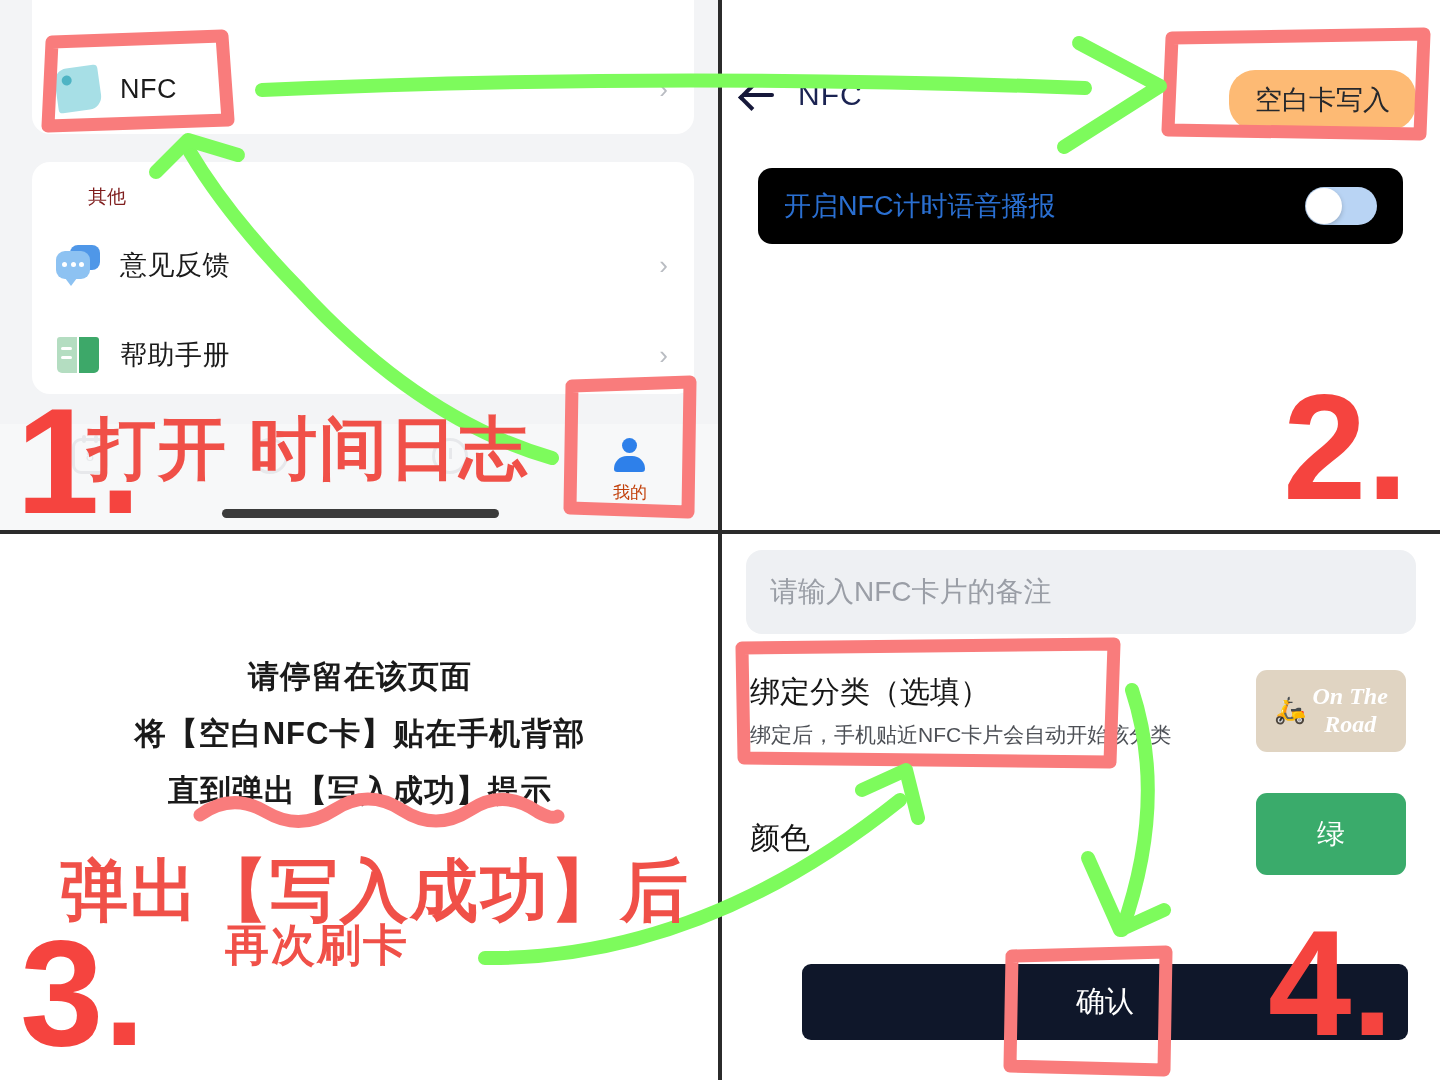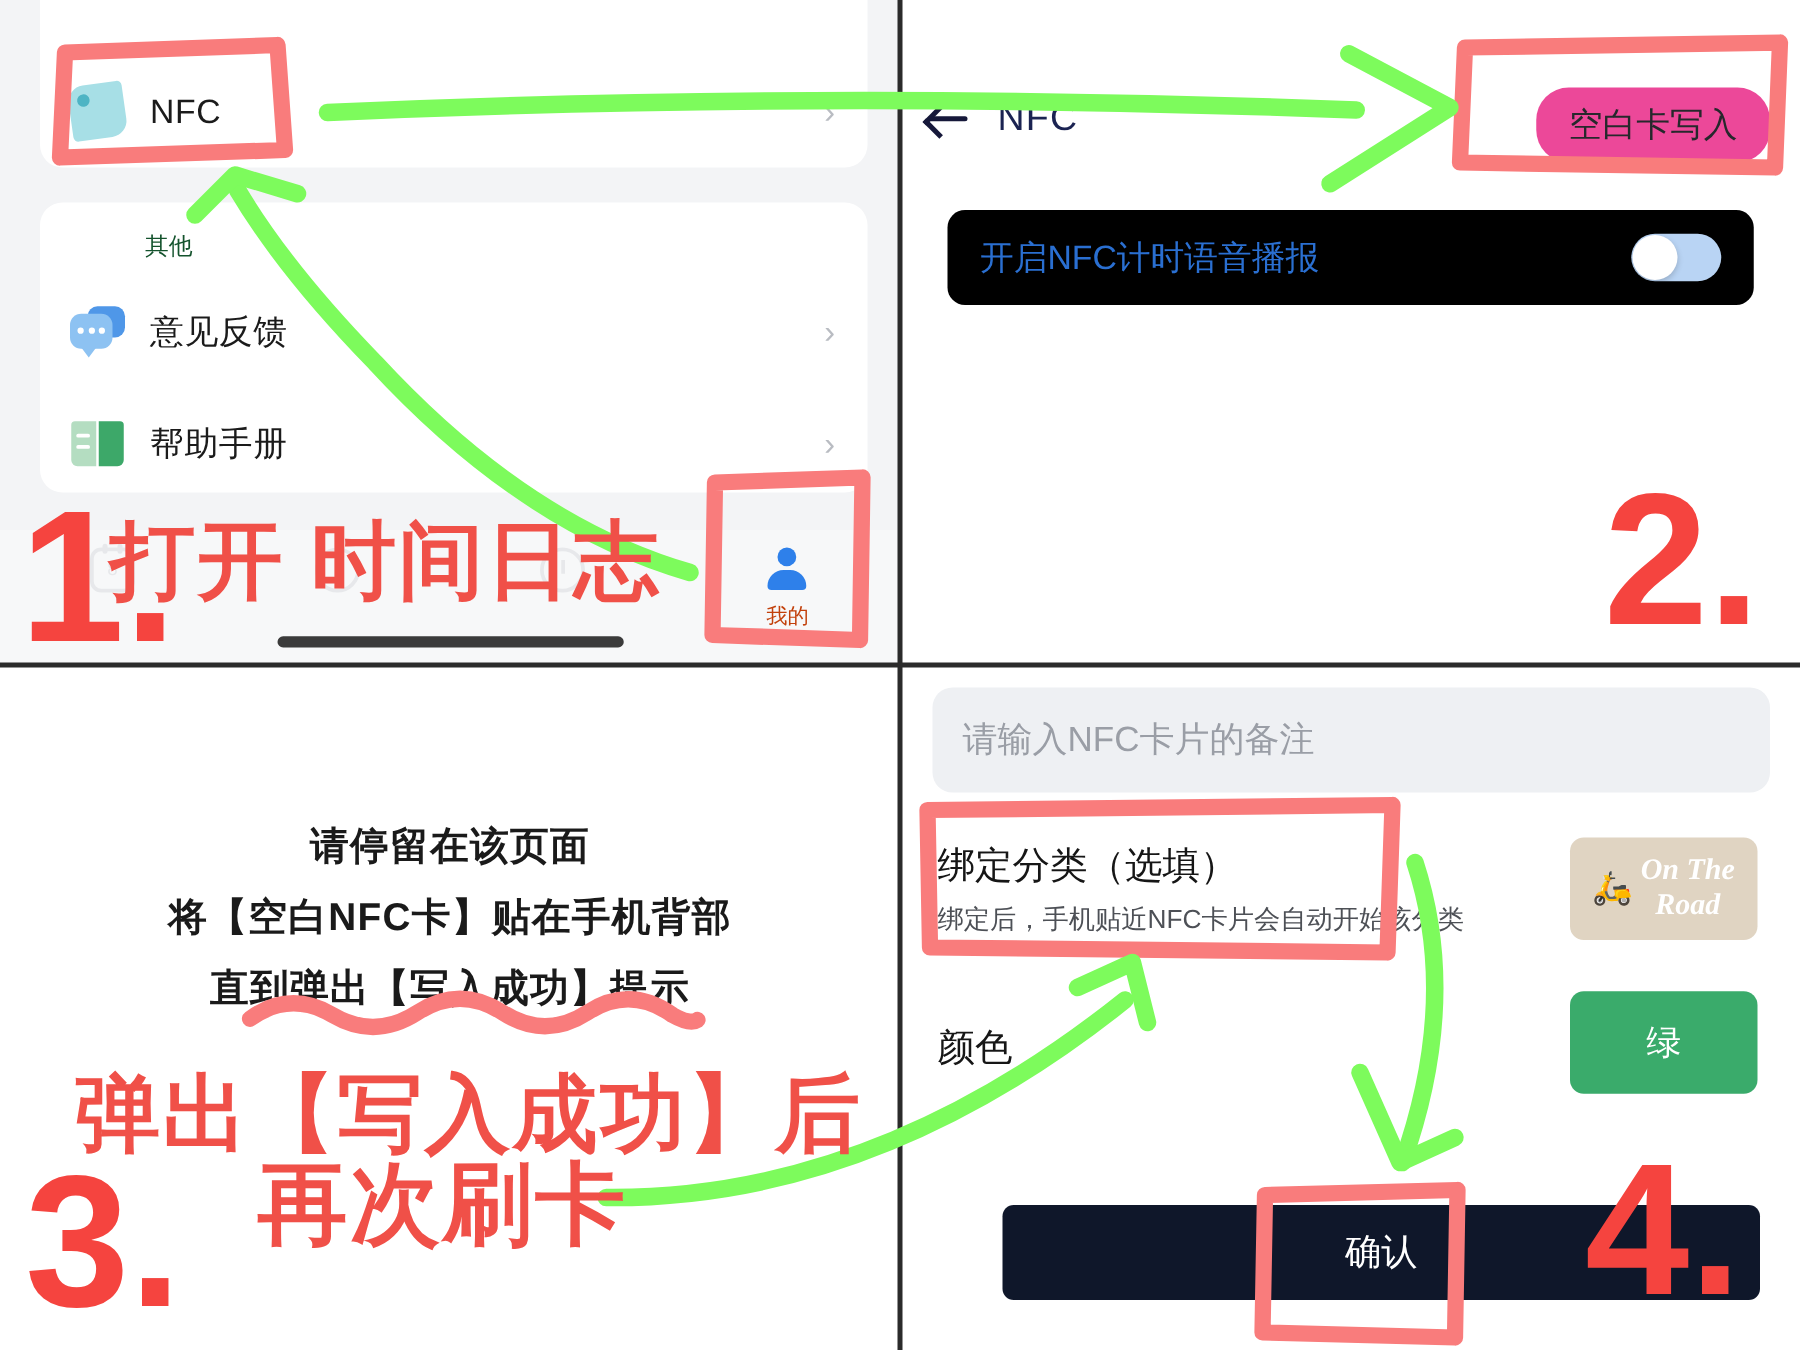--- a/index.html
+++ b/index.html
@@ -27,21 +27,21 @@
   .card-b { position:absolute; left:32px; top:162px; width:662px; height:232px;
             border-radius:18px; }
 
   .row { position:absolute; left:0; width:662px; height:90px; display:flex;
          align-items:center; padding:0 26px 0 24px; }
   .row .ico { width:44px; height:44px; flex:0 0 44px; margin-right:20px;
               position:relative; }
   .row .lbl { font-size:27px; color:#1b1b1b; letter-spacing:.5px; flex:1; }
   .row .chev { font-size:26px; color:#b9bcc2; font-weight:300; }
 
-  .grp-title { position:absolute; left:56px; top:22px; font-size:19px; color:#14532d;margin-left:28px; }
+  .grp-title { position:absolute; left:56px; top:22px; font-size:19px; color:#7f1d1d; }
 
   
   .ico-nfc { background:#a7dfe6; border-radius:13px 4px 13px 4px;
              transform:rotate(-8deg); box-shadow:inset 0 0 0 0 #000; }
   .ico-nfc::after { content:""; position:absolute; left:7px; top:7px; width:10px;
              height:10px; border-radius:50%; background:#4eb4c4; }
   .ico-chat { background:transparent; }
   .ico-chat .b1 { position:absolute; right:0; top:2px; width:30px; height:25px;
              background:#4f97e8; border-radius:8px; }
   .ico-chat .b2 { position:absolute; left:0; top:8px; width:34px; height:28px;
@@ -95,21 +95,21 @@
   .backarrow::after{content:"";position:absolute;left:2px;top:8px;width:15px;height:15px;
       border-left:4px solid #16183a;border-bottom:4px solid #16183a;
       transform:rotate(45deg);}
   .p2title { margin-left:20px; font-size:30px; color:#1b2352; letter-spacing:1px; }
 
   .helpbtn { position:absolute; right:154px; top:76px; width:44px; height:44px;
       border:4px solid #141414; border-radius:50%; display:flex;
       align-items:center; justify-content:center; font-size:25px;
       font-weight:700; color:#141414; }
   .writechip { position:absolute; right:24px; top:70px; padding:12px 26px;
-      background:#ec4899; border-radius:26px; font-size:27px; color:#26282c; }
+      background:#fdba74; border-radius:26px; font-size:27px; color:#26282c; }
 
   .banner { position:absolute; left:36px; top:168px; width:645px; height:76px;
       background:#000000; border-radius:14px; display:flex; align-items:center;
       padding:0 26px; justify-content:space-between; }
   .banner .bt { font-size:27px; color:#2a6fd1; }
   .switch { width:72px; height:38px; border-radius:20px; background:#b9d4f4;
       position:relative; }
   .switch .knob { position:absolute; left:1px; top:1px; width:36px; height:36px;
       border-radius:50%; background:#fff; box-shadow:0 2px 5px rgba(0,0,0,.2); }
 
@@ -144,21 +144,21 @@
       z-index:62; font-family:"Liberation Sans",sans-serif; }
   .n1 { left:16px;  top:386px; font-size:150px; }
   .n2 { left:1283px; top:372px; font-size:150px; }
   .n3 { left:20px;  top:918px; font-size:150px; }
   .n4 { left:1268px; top:908px; font-size:150px; }
 
   .redtext { position:absolute; color:#f05048; font-weight:700; z-index:62;
       letter-spacing:2px; }
   .rt1 { left:88px; top:404px; font-size:68px; }
   .rt2 { left:60px; top:846px; font-size:68px; }
-  .rt3 { left:206px; top:916px; font-size:72px; }
+  .rt3 { left:225px; top:916px; font-size:44px; }
 </style>
 </head>
 <body>
 
 <div id="stage">
 
   <div class="panel p1">
 
     <div class="card card-a">
 

